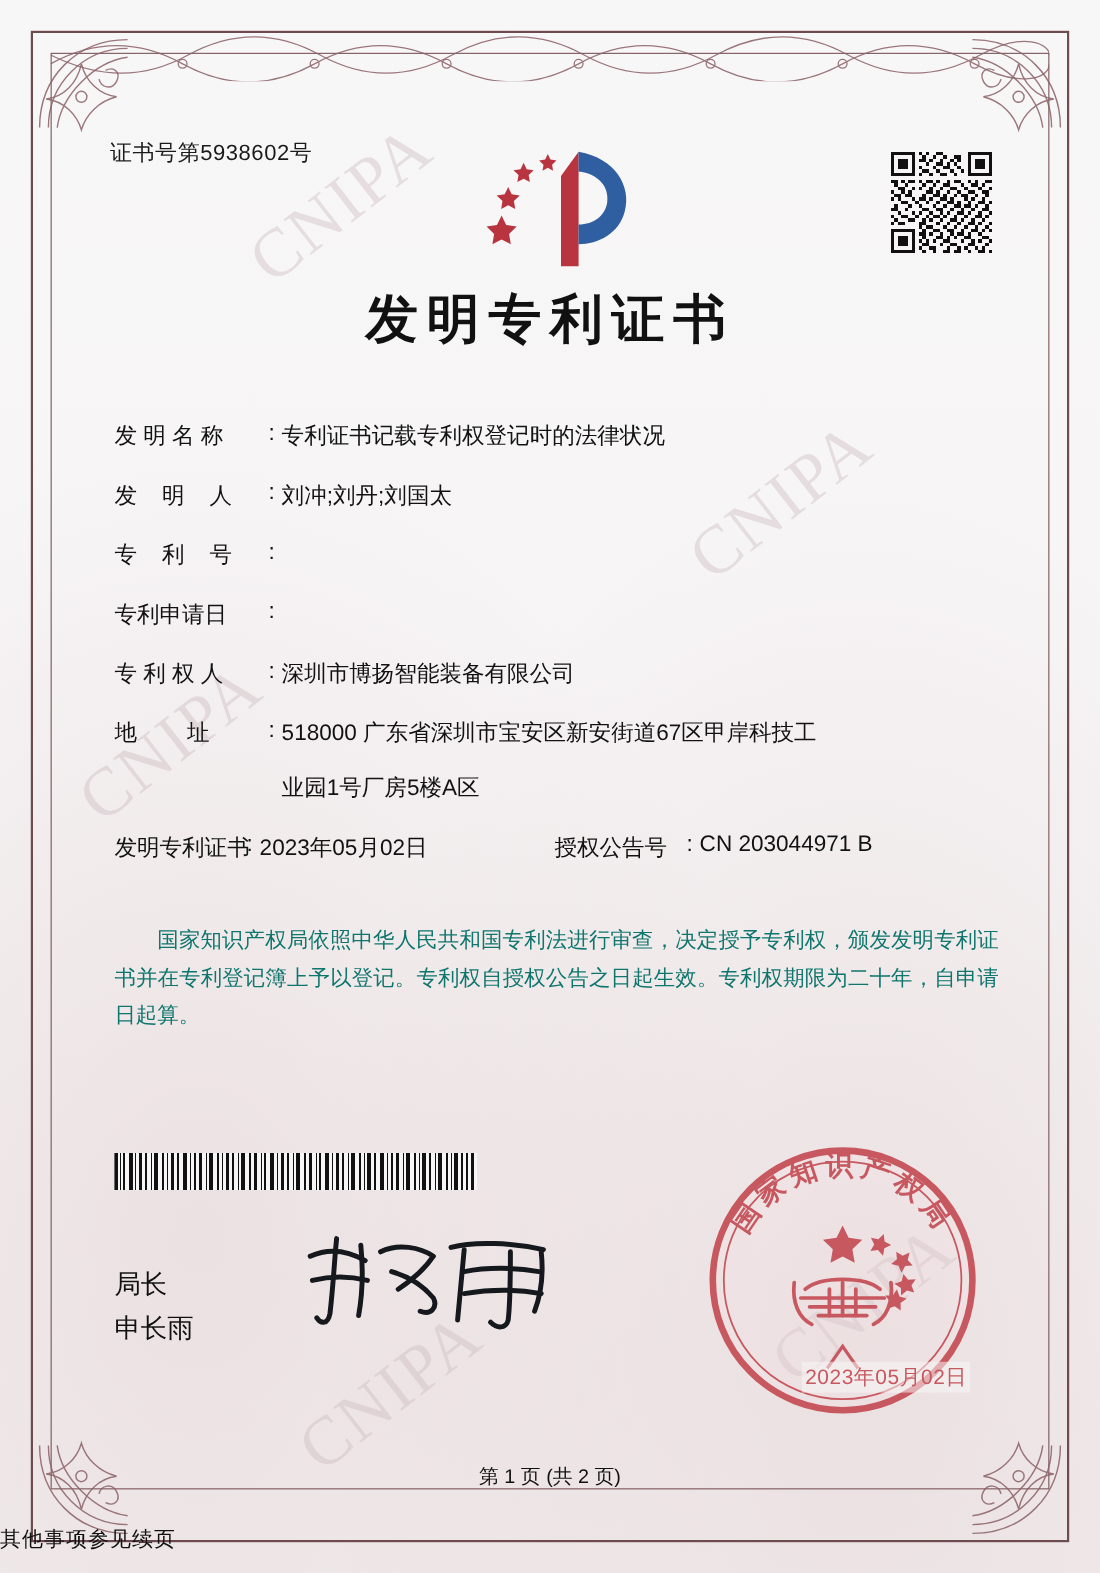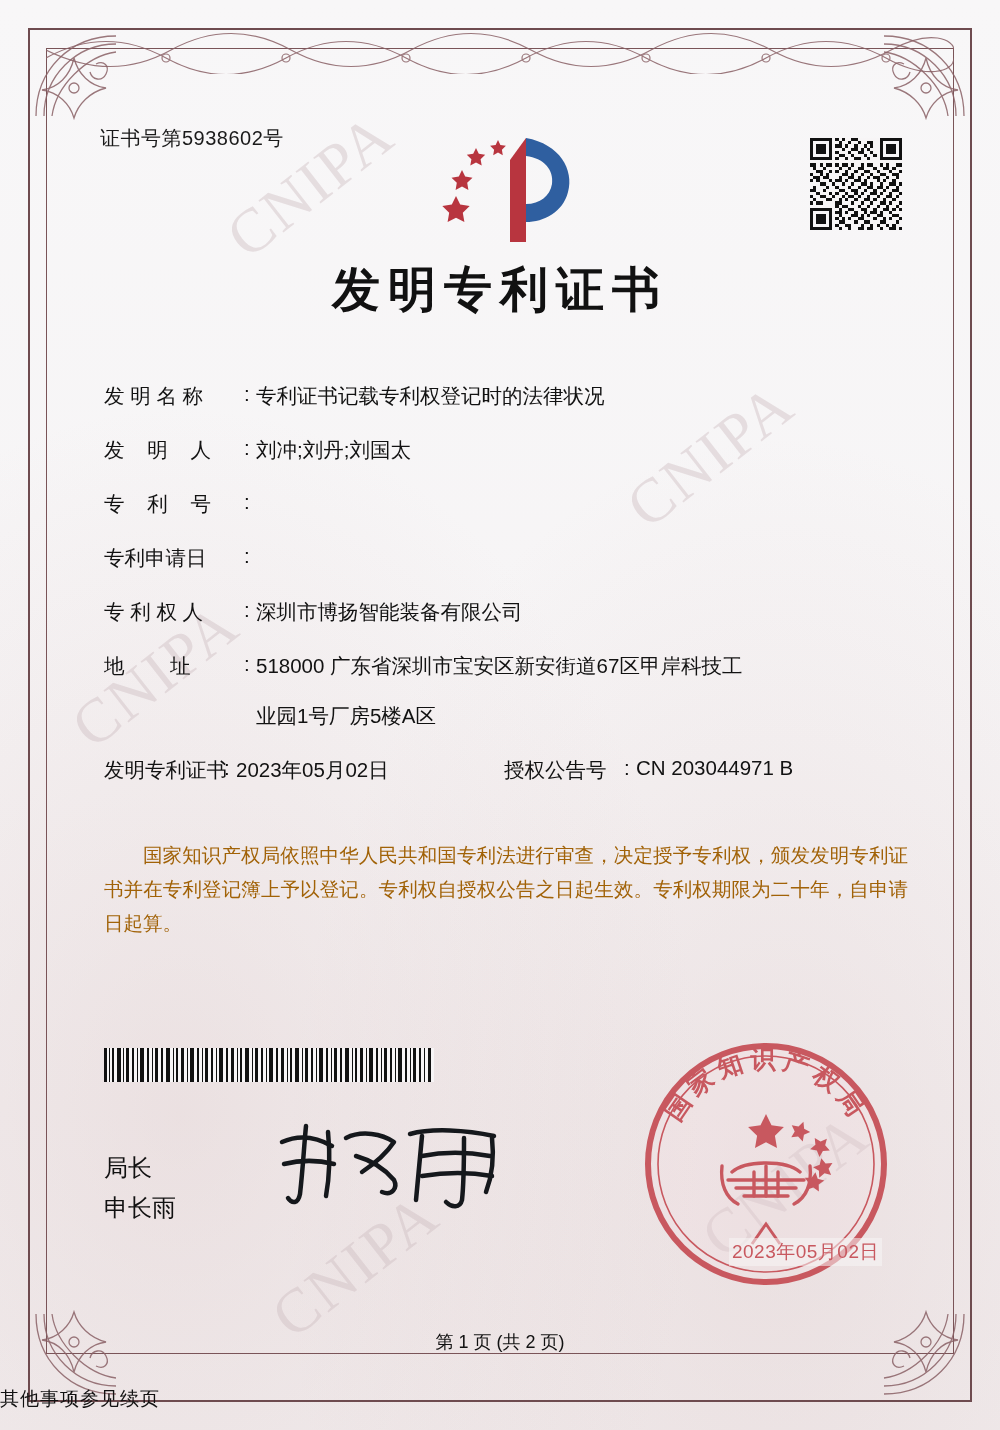--- a/index.html
+++ b/index.html
@@ -140,21 +140,21 @@
   .grant-left { width: 300px; display: flex; }
   .grant-left .field-label { width: 120px; }
   .grant-right { display: flex; margin-left: 100px; }
   .grant-right .field-label { width: 120px; }
 
   .paras {
     position: absolute;
     left: 104px; right: 92px; top: 838px;
     font-size: 19.5px;
     line-height: 1.75;
-    color: #a16207;
+    color: #0f766e;
     text-align: justify;
     font-family: "Liberation Sans", sans-serif;
   }
   .para { margin-bottom: 14px; text-indent: 2em; }
 
   .barcode {
     position: absolute;
     left: 104px; top: 1048px;
     width: 330px; height: 34px;
   }

